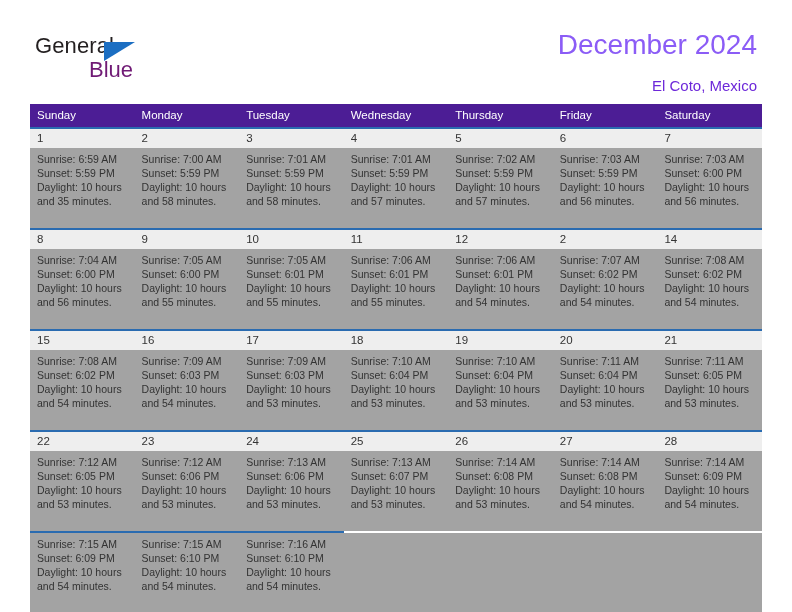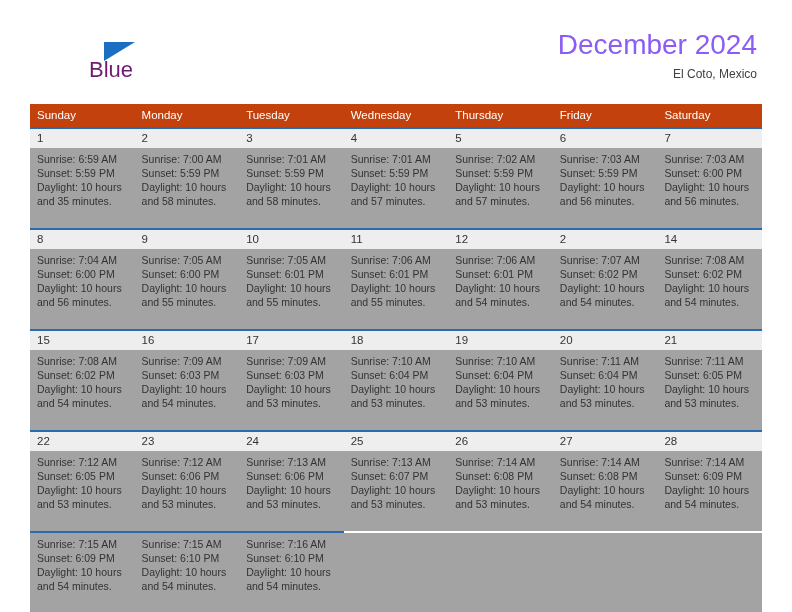--- a/index.html
+++ b/index.html
@@ -69,43 +69,43 @@
     top: 28px;
     text-align: right;
   }
   .cal-title {
     font-size: 28px;
     color: #8b5cf6;
     line-height: 34px;
     white-space: nowrap;
   }
   .cal-subtitle {
-    font-size: 12px;
-    color: #404040;
+    font-size: 15px;
+    color: #6d28d9;
     line-height: 20px;
-    margin-top: 2px;
+    margin-top: 14px;
     white-space: nowrap;
   }
 
   
   .calendar {
     position: absolute;
     left: 30px;
     top: 104px;
     width: 732px;
   }
   table.cal {
     border-collapse: collapse;
     table-layout: fixed;
     width: 732px;
   }
   table.cal col { width: 104.57px; }
 
   thead th {
-    background: #c2410c;
+    background: #4c1d95;
     color: #ffffff;
     font-size: 11.5px;
     font-weight: normal;
     text-align: left;
     padding: 5px 0 5px 7px;
     height: 13px;
     line-height: 13px;
     border: none;
   }
 
@@ -149,20 +149,21 @@
   }
 </style>
 </head>
 <body>
 
 <div class="page">
 
   <div class="header">
 
     <div class="logo">
+      <span class="logo-general">General</span>
       <span class="logo-tri"></span>
       <span class="logo-blue">Blue</span>
     </div>
 
     <div class="title-block">
       <div class="cal-title">December 2024</div>
       <div class="cal-subtitle">El Coto, Mexico</div>
     </div>
 
   </div>

